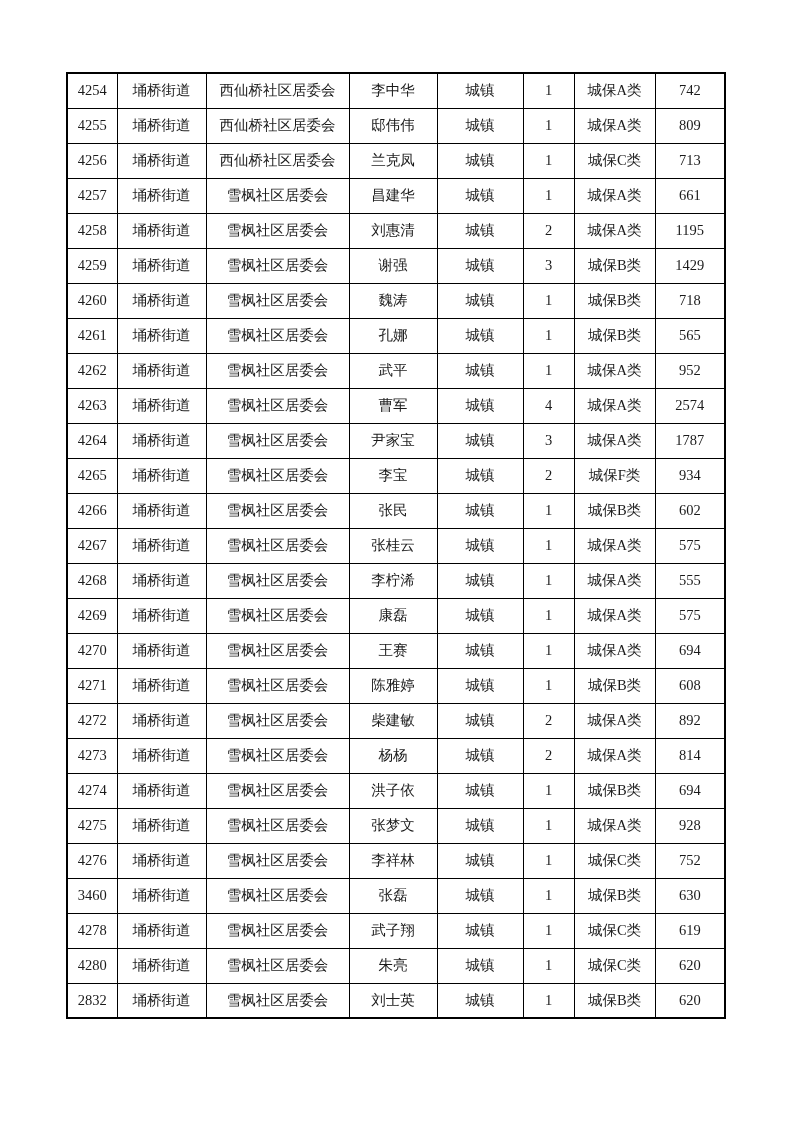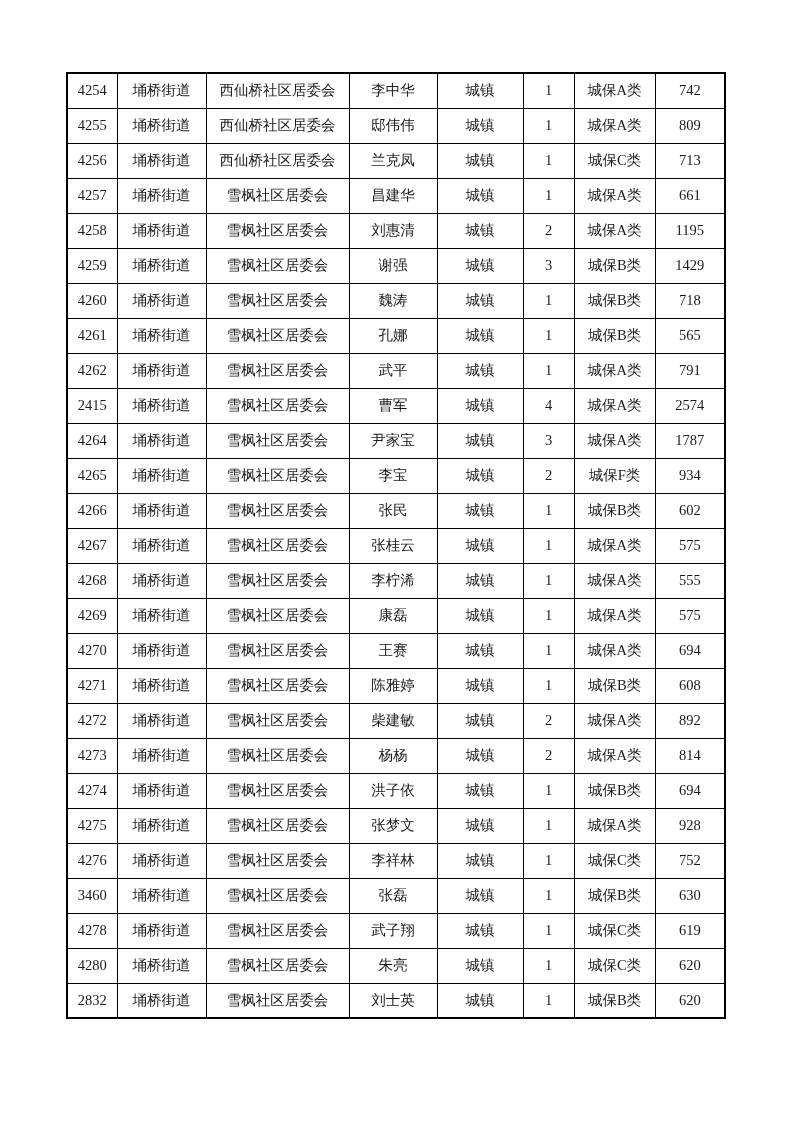--- a/index.html
+++ b/index.html
@@ -143,24 +143,24 @@
           <td>565</td>
         </tr>
         <tr>
           <td>4262</td>
           <td>埇桥街道</td>
           <td>雪枫社区居委会</td>
           <td>武平</td>
           <td>城镇</td>
           <td>1</td>
           <td>城保A类</td>
-          <td>791</td>
-        </tr>
-        <tr>
-          <td>2415</td>
+          <td>952</td>
+        </tr>
+        <tr>
+          <td>4263</td>
           <td>埇桥街道</td>
           <td>雪枫社区居委会</td>
           <td>曹军</td>
           <td>城镇</td>
           <td>4</td>
           <td>城保A类</td>
           <td>2574</td>
         </tr>
         <tr>
           <td>4264</td>

